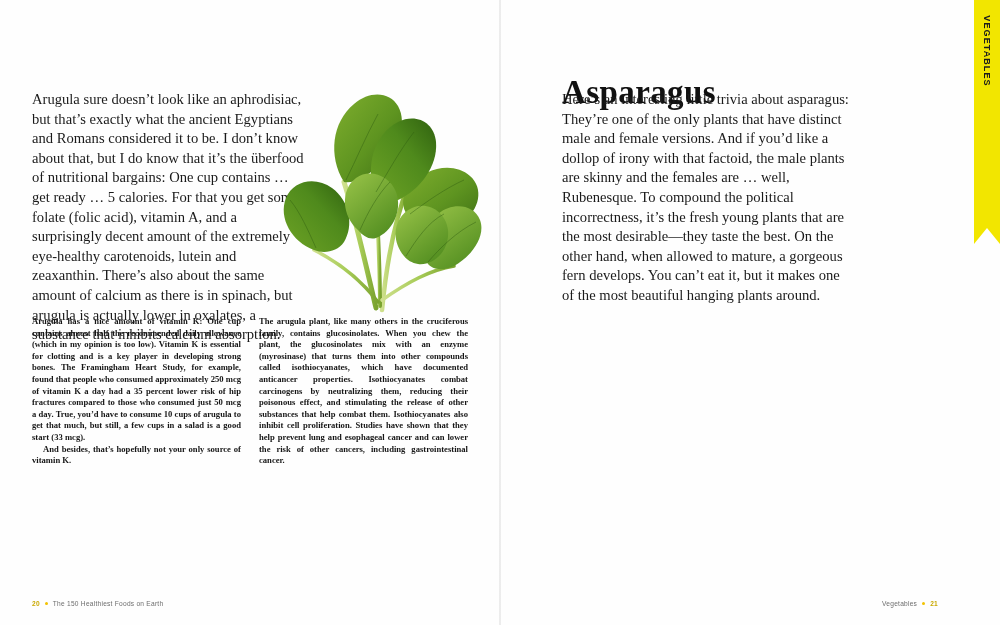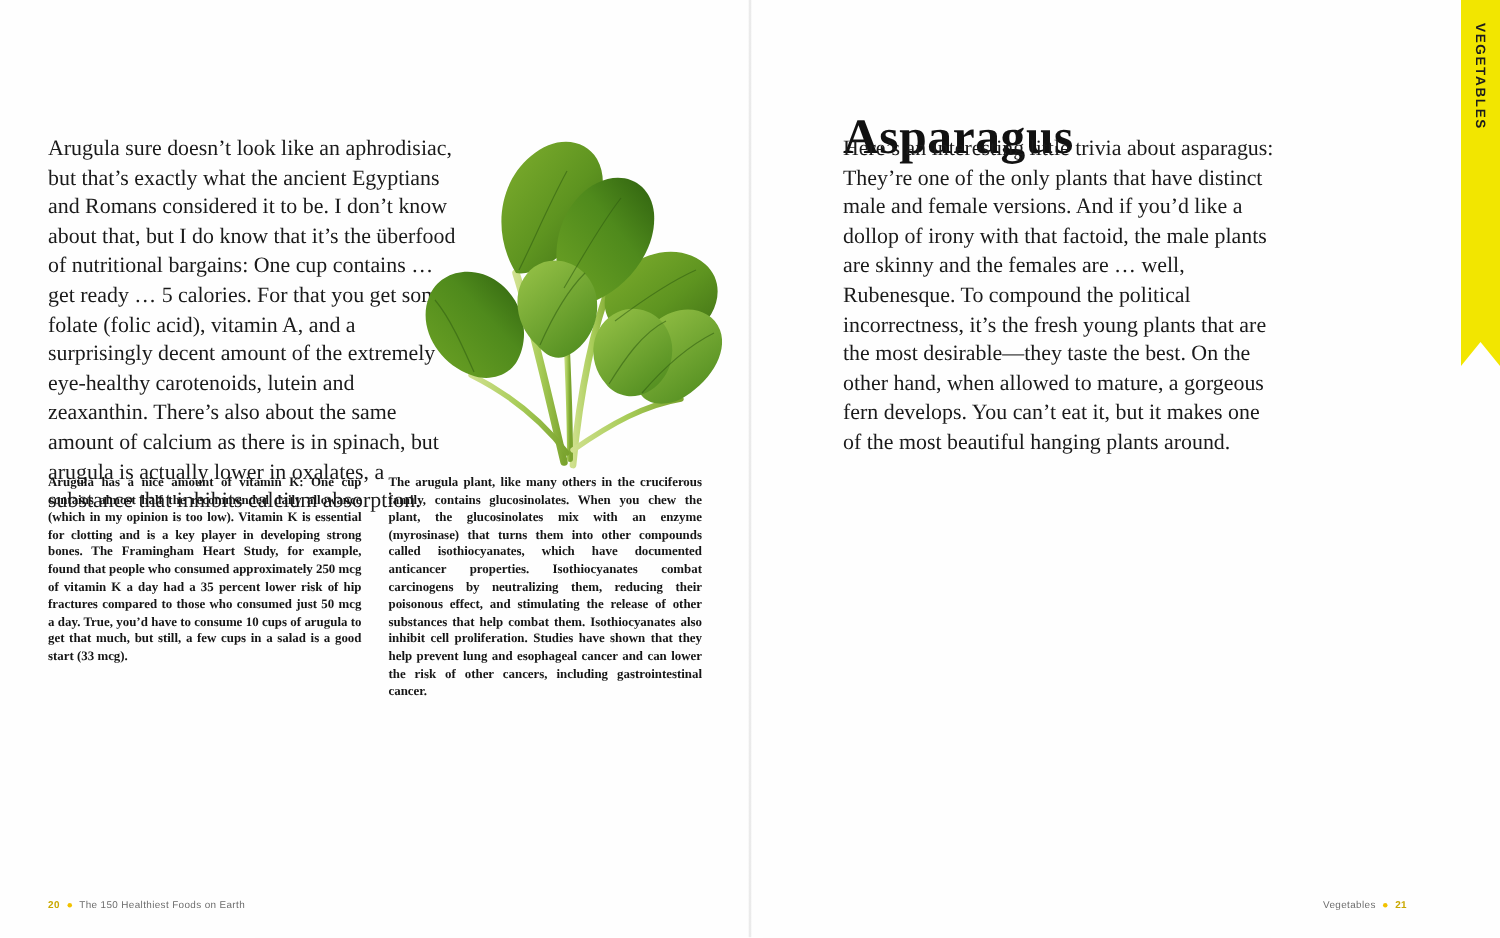--- a/index.html
+++ b/index.html
@@ -196,20 +196,21 @@
           <path d="M170 192 C182 178 198 162 218 152"></path>
           <path d="M102 160 C110 142 120 124 132 112"></path>
           <path d="M148 186 C158 170 170 152 186 144"></path>
         </g>
       </svg>
     </div>
 
     <div class="cols cols-left">
       <div class="col">
         <p>Arugula has a nice amount of vitamin K: One cup contains almost half the recommended daily allowance (which in my opinion is too low). Vitamin K is essential for clotting and is a key player in developing strong bones. The Framingham Heart Study, for example, found that people who consumed approximately 250 mcg of vitamin K a day had a 35 percent lower risk of hip fractures compared to those who consumed just 50 mcg a day. True, you’d have to consume 10 cups of arugula to get that much, but still, a few cups in a salad is a good start (33 mcg).</p>
+        <p>And besides, that’s hopefully not your only source of vitamin K.</p>
       </div>
       <div class="col">
         <p>The arugula plant, like many others in the cruciferous family, contains glucosinolates. When you chew the plant, the glucosinolates mix with an enzyme (myrosinase) that turns them into other compounds called isothiocyanates, which have documented anticancer properties. Isothiocyanates combat carcinogens by neutralizing them, reducing their poisonous effect, and stimulating the release of other substances that help combat them. Isothiocyanates also inhibit cell proliferation. Studies have shown that they help prevent lung and esophageal cancer and can lower the risk of other cancers, including gastrointestinal cancer.</p>
       </div>
     </div>
 
     <div class="footer footer-left">
       <span class="folio">20</span>
       <span class="dot"></span>
       <span>The 150 Healthiest Foods on Earth</span>

